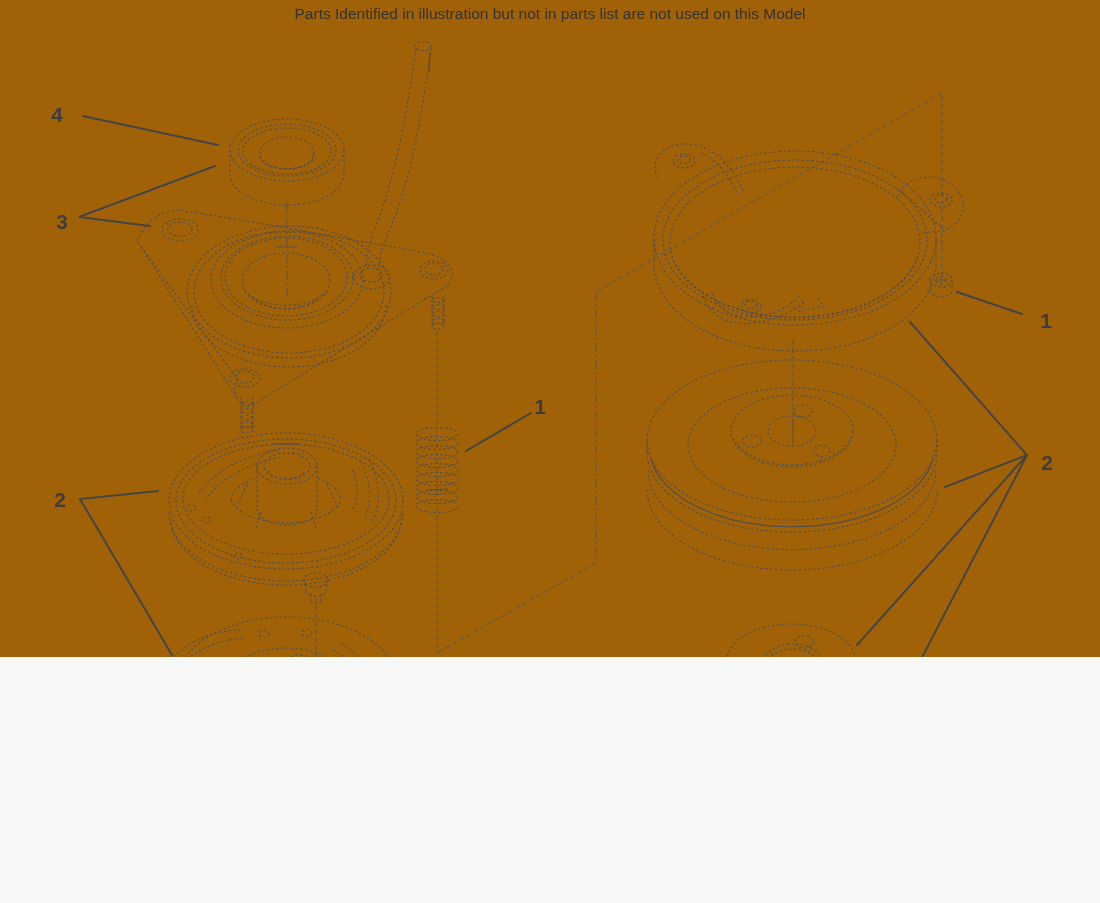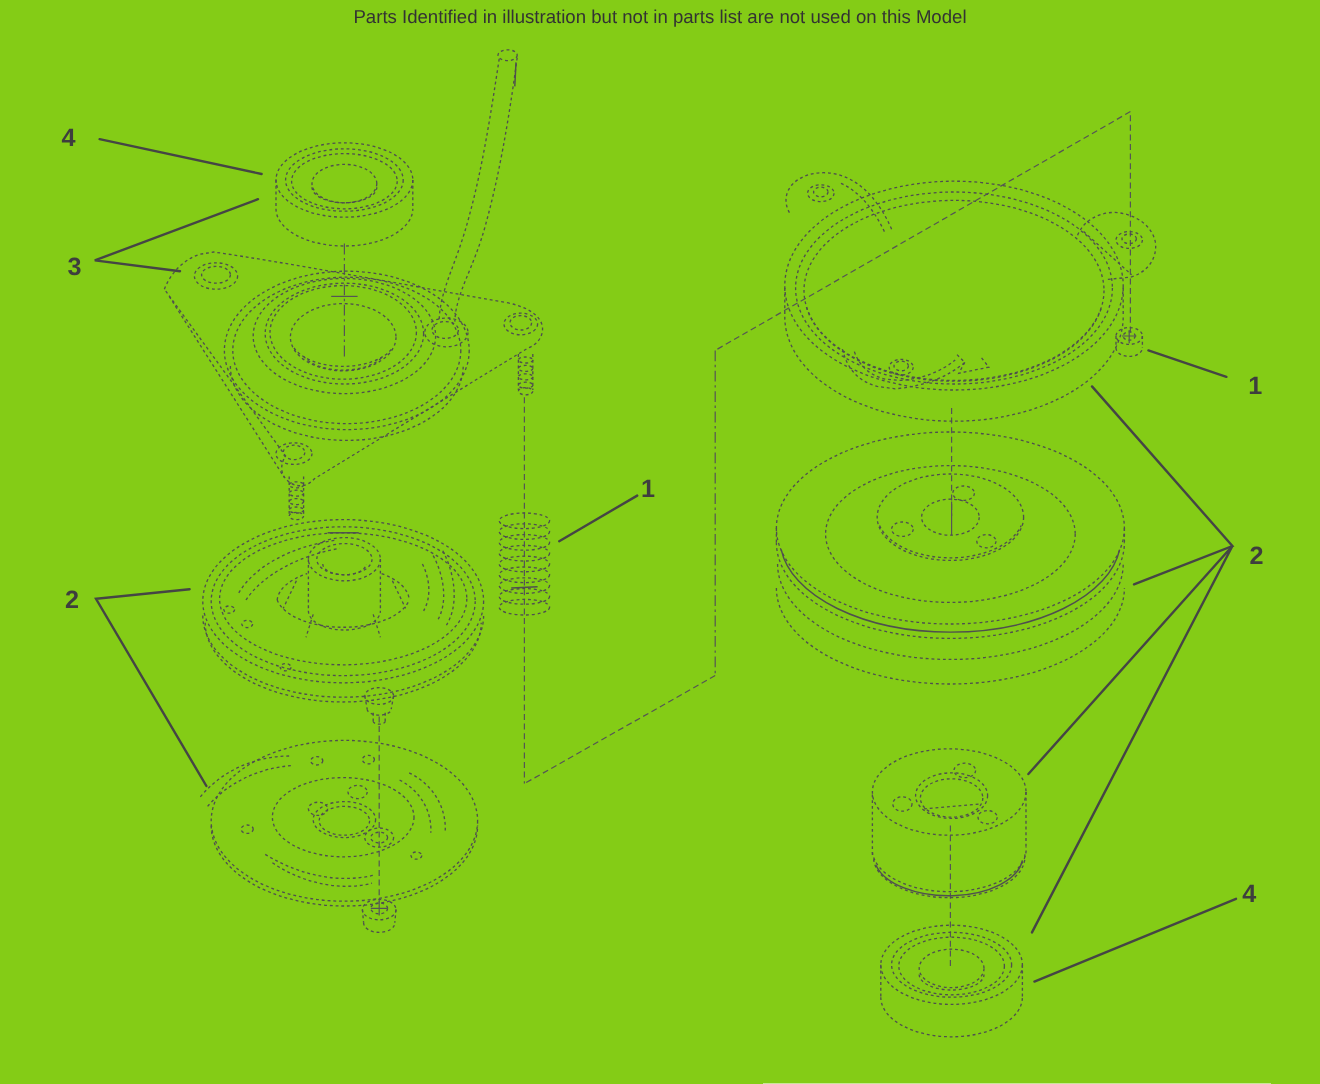--- a/index.html
+++ b/index.html
@@ -1,16 +1,16 @@
 <!DOCTYPE html>
 <html><head>
 <meta charset="utf-8">
 <style>
   html,body{margin:0;padding:0;background:#f8f8f6;}
-  #stage{position:relative;width:1100px;height:903px;background:#84cc16;overflow:hidden;
+  #stage{position:relative;width:1100px;height:657px;background:#a16207;overflow:hidden;
          font-family:"Liberation Sans",sans-serif;}
   svg{display:block}
   
   .o{fill:none;stroke:#4f4f4f;stroke-width:1.1;stroke-dasharray:2.4 2.4;}
   
   .s{fill:none;stroke:#4f4f4f;stroke-width:1.2;}
   
   .tick{fill:none;stroke:#555;stroke-width:1;}
   
   .cn{fill:none;stroke:#555;stroke-width:1;stroke-dasharray:5 3;}

